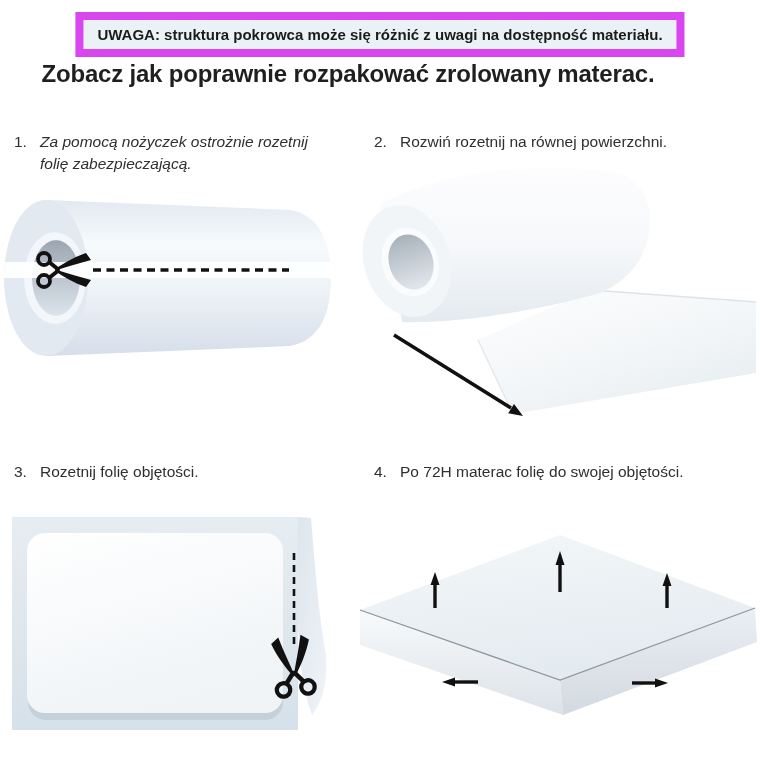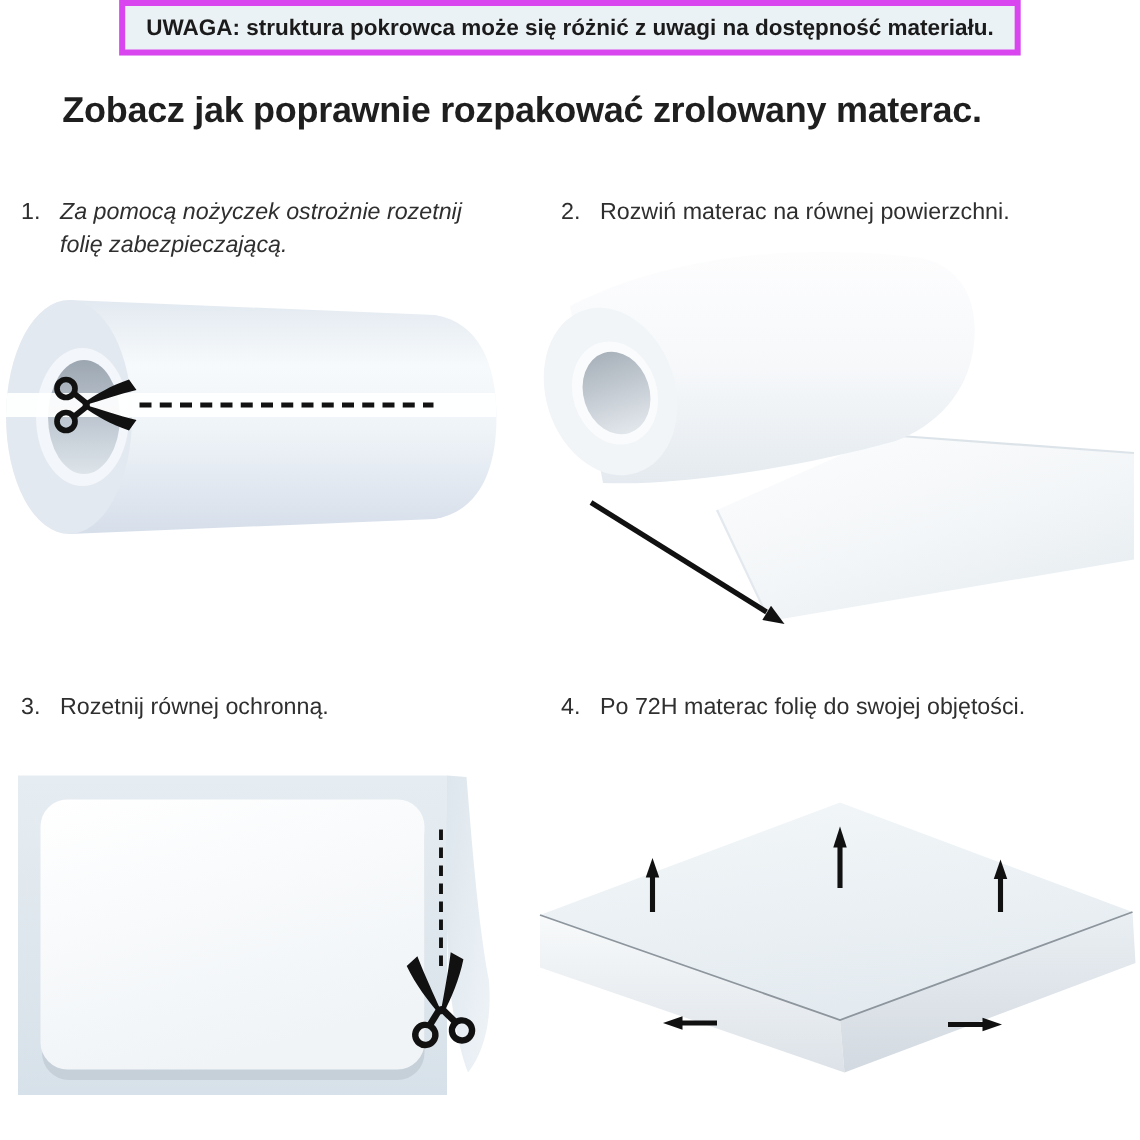--- a/index.html
+++ b/index.html
@@ -1,19 +1,19 @@
 <!DOCTYPE html>
 <html><head>
 <meta charset="utf-8">
 <style>
   html,body{margin:0;padding:0;background:#ffffff;}
   .page{position:relative;width:760px;height:760px;background:#ffffff;overflow:hidden;
         font-family:"Liberation Sans", sans-serif;}
-  .notice{position:absolute;top:0;left:50%;transform:translateX(-50%);
-        background:#ebf2f5;border:4px solid #d946ef;padding:6px 14px;
+  .notice{position:absolute;top:12px;left:50%;transform:translateX(-50%);
+        background:#ebf2f5;border:8px solid #d946ef;padding:6px 14px;
         font-weight:bold;font-size:15px;color:#1b1b1b;white-space:nowrap;}
   .heading{position:absolute;top:60px;left:0;width:696px;margin:0;text-align:center;
         font-size:24px;font-weight:bold;color:#1f1f1f;letter-spacing:-0.2px;}
   .step-text{position:absolute;display:flex;font-size:15.5px;color:#2f2f2f;line-height:22px;}
   .step-text .num{width:26px;flex:none;}
   .step1{left:14px;top:131px;width:330px;}
   .step1 .txt{max-width:290px;font-style:italic;}
   .step2{left:374px;top:131px;width:380px;}
   .step3{left:14px;top:461px;width:330px;}
   .step4{left:374px;top:461px;width:386px;}
@@ -34,26 +34,26 @@
 
   <h1 class="heading">Zobacz jak poprawnie rozpakować zrolowany materac.</h1>
 
   <div class="step-text step1">
     <span class="num">1.</span>
     <span class="txt">Za pomocą nożyczek ostrożnie rozetnij folię zabezpieczającą.</span>
   </div>
 
   <div class="step-text step2">
     <span class="num">2.</span>
-    <span class="txt">Rozwiń materac na równej powierzchni.</span>
+    <span class="txt">Rozwiń rozetnij na równej powierzchni.</span>
   </div>
 
   <div class="step-text step3">
     <span class="num">3.</span>
-    <span class="txt">Rozetnij równej ochronną.</span>
+    <span class="txt">Rozetnij folię objętości.</span>
   </div>
 
   <div class="step-text step4">
     <span class="num">4.</span>
     <span class="txt">Po 72H materac folię do swojej objętości.</span>
   </div>
 
   <svg class="ill ill1" width="335" height="175" viewBox="0 0 335 175">
     <defs>
       <linearGradient id="i1body" x1="0" y1="0" x2="0" y2="1">

